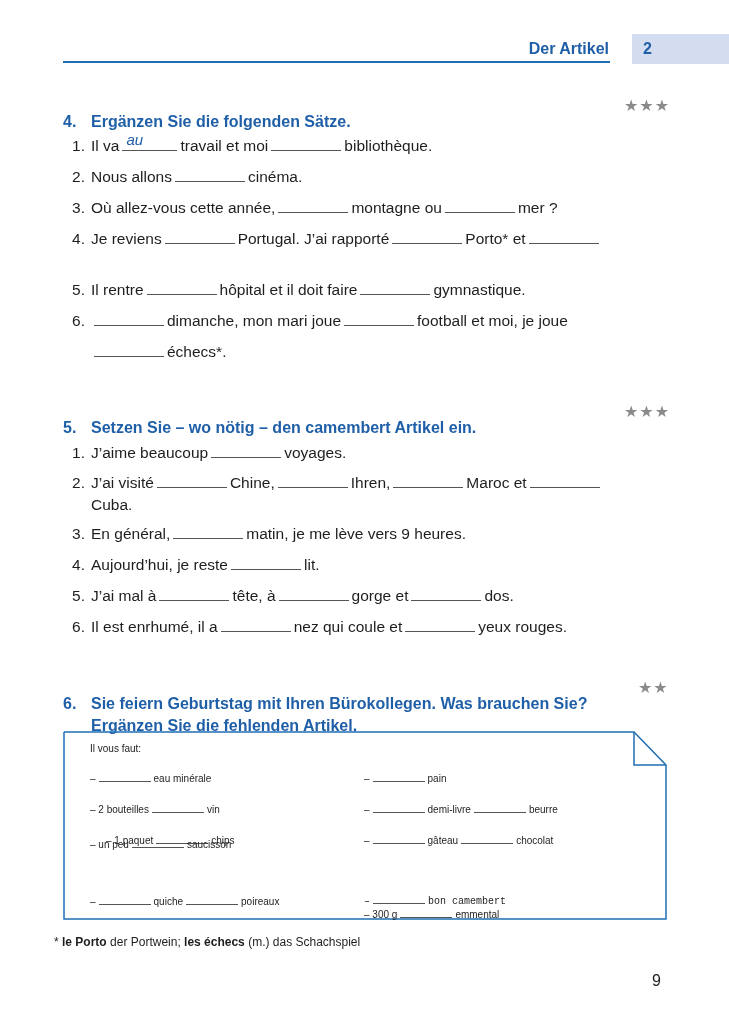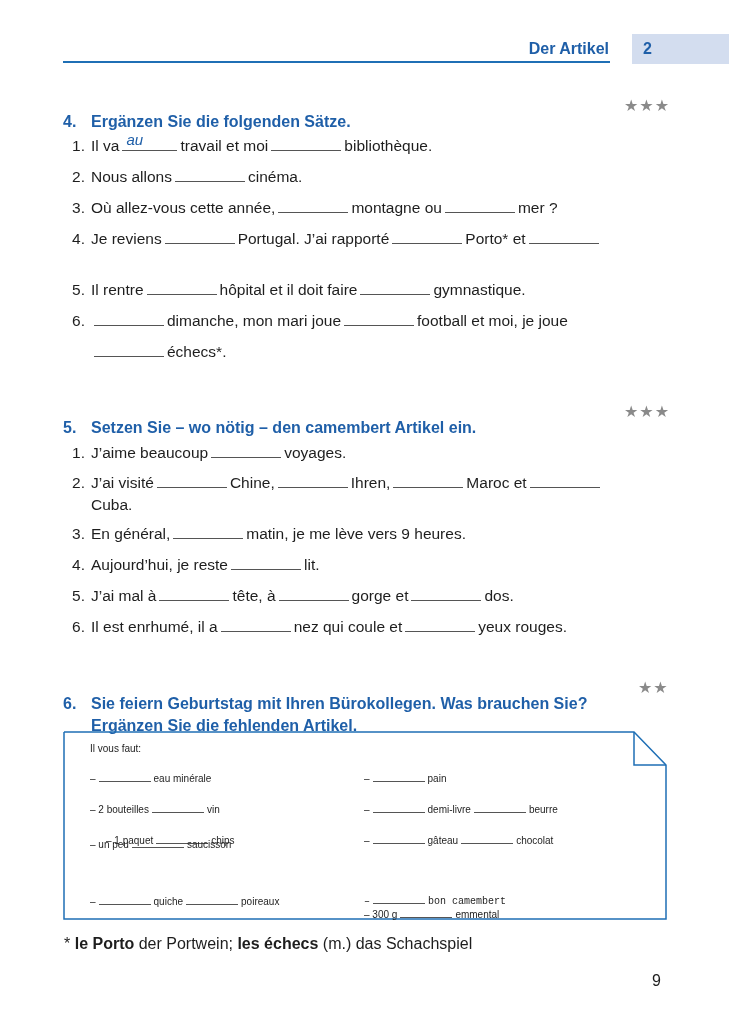--- a/index.html
+++ b/index.html
@@ -16,21 +16,21 @@
   .stars { font-size:16px; color:#8a8a8a; letter-spacing:1px; }
   .item { font-size:15.5px; line-height:22px; }
   .item .n { display:inline-block; width:22px; text-align:right; margin-right:6px; }
   .blank { display:inline-block; width:70px; border-bottom:1px solid #555; height:12px; vertical-align:baseline; margin:0 3px; }
   .blank.s { width:52px; }
   .blank.filled { position:relative; width:55px; }
   .blank.filled span { position:absolute; left:4px; bottom:-1px; color:#1f5fa8; font-style:italic; font-size:15px; }
   .cont { padding-left:28px; }
   .box6-svg { left:63px; top:731px; }
   .col-item { font-size:10px; line-height:22px; }
-  .foot { left:64px; top:935px; font-size:16px;text-align:right; }
+  .foot { left:54px; top:935px; font-size:12px;text-align:right; }
   .pg { left:652px; top:972px; font-size:16px; }
 </style>
 </head>
 <body>
 
 <div class="abs hdr-line"></div>
 <div class="abs hdr-title">Der Artikel</div>
 <div class="abs chap-box">
   <span class="chap-num">2</span>
 </div>

